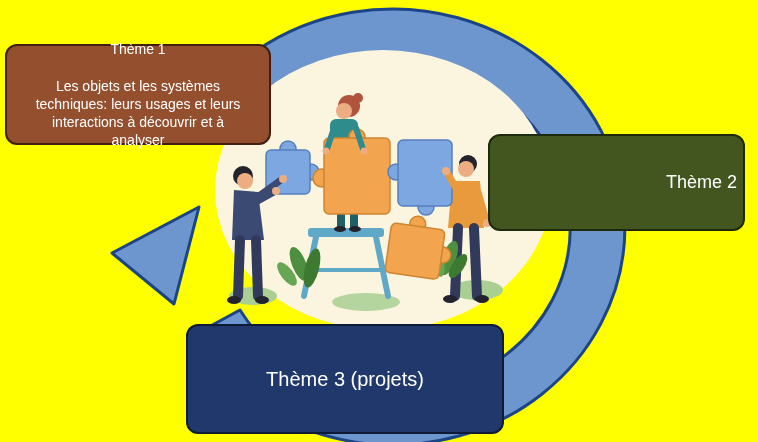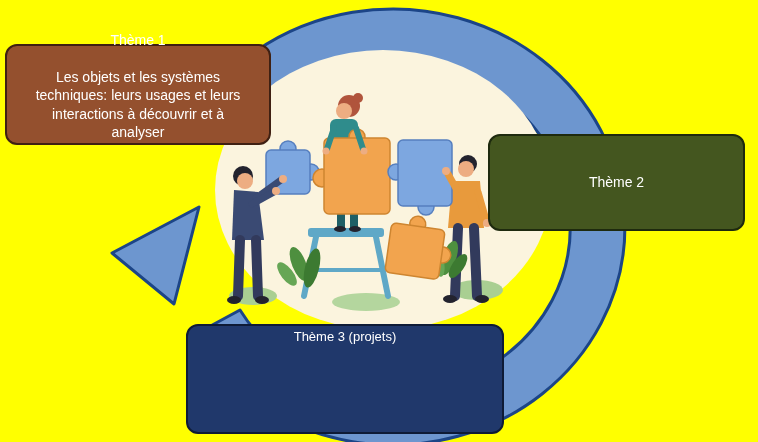--- a/index.html
+++ b/index.html
@@ -15,22 +15,22 @@
     border:2px solid #000;
     border-radius:12px;
     color:#fff;
     text-align:center;
     display:flex;flex-direction:column;justify-content:center;
     padding:2px 6px;
     box-sizing:border-box;
   }
   .theme-body{white-space:pre-line;margin-top:19px;}
   .theme-1{left:5px;top:44px;width:266px;height:101px;font-size:14px;line-height:1.3;}
-  .theme-2{left:488px;top:134px;width:257px;height:97px;font-size:14px;line-height:1.3;}
-  .theme-3{left:186px;top:324px;width:318px;height:110px;font-size:13px;line-height:1.35;justify-content:space-between;}
+  .theme-2{left:488px;top:134px;width:257px;height:97px;font-size:18px;line-height:1.3;text-align:right;}
+  .theme-3{left:186px;top:324px;width:318px;height:110px;font-size:20px;line-height:1.35;}
 </style>
 </head>
 <body>
 
 <div class="stage" style="background: rgb(255, 255, 0);">
 
   <svg class="diagram" width="758" height="442" viewBox="0 0 758 442">
 
     <path d="M 192 118 A 232 218 0 1 1 192 336 L 240 310 A 177 165 0 1 0 240 145 Z" stroke-width="3" stroke-linejoin="round" style="fill: rgb(109, 150, 207); stroke: rgb(28, 69, 135);"></path>
 
@@ -131,21 +131,21 @@
       <g>
         <path d="M457 190 L448 174" stroke="#E89A3C" stroke-width="7" stroke-linecap="round" fill="none"></path>
         <path d="M478 192 L486 220" stroke="#E89A3C" stroke-width="7" stroke-linecap="round" fill="none"></path>
         <circle cx="446" cy="171" r="4" fill="#EDAD82"></circle>
         <circle cx="487" cy="223" r="4" fill="#EDAD82"></circle>
       </g>
 
     </g>
   </svg>
 
-  <div class="theme-box theme-1" style="background: rgb(148, 80, 46); border-color: rgb(63, 32, 18); justify-content: flex-end;">
+  <div class="theme-box theme-1" style="background: rgb(148, 80, 46); border-color: rgb(63, 32, 18);">
     <div class="theme-title">Thème 1</div>
     <div class="theme-body">Les objets et les systèmes
 techniques: leurs usages et leurs
 interactions à découvrir et à
 analyser</div>
   </div>
 
   <div class="theme-box theme-2" style="background: rgb(68, 86, 31); border-color: rgb(30, 42, 14);">
     <div class="theme-title">Thème 2</div>
   </div>

